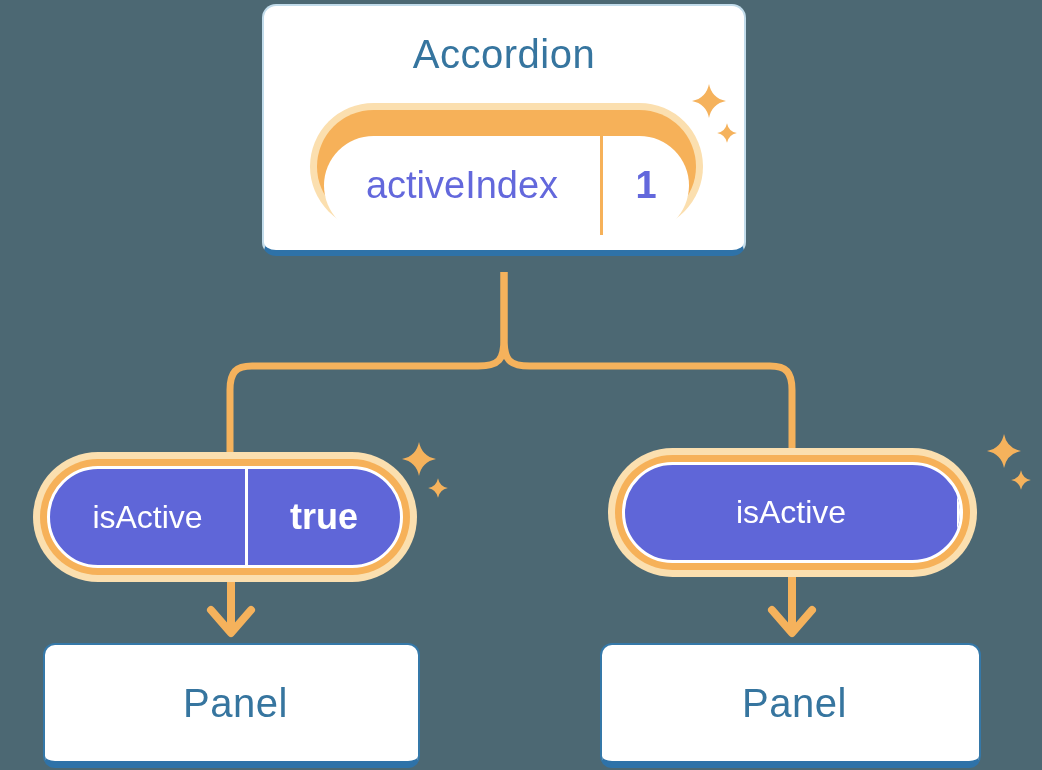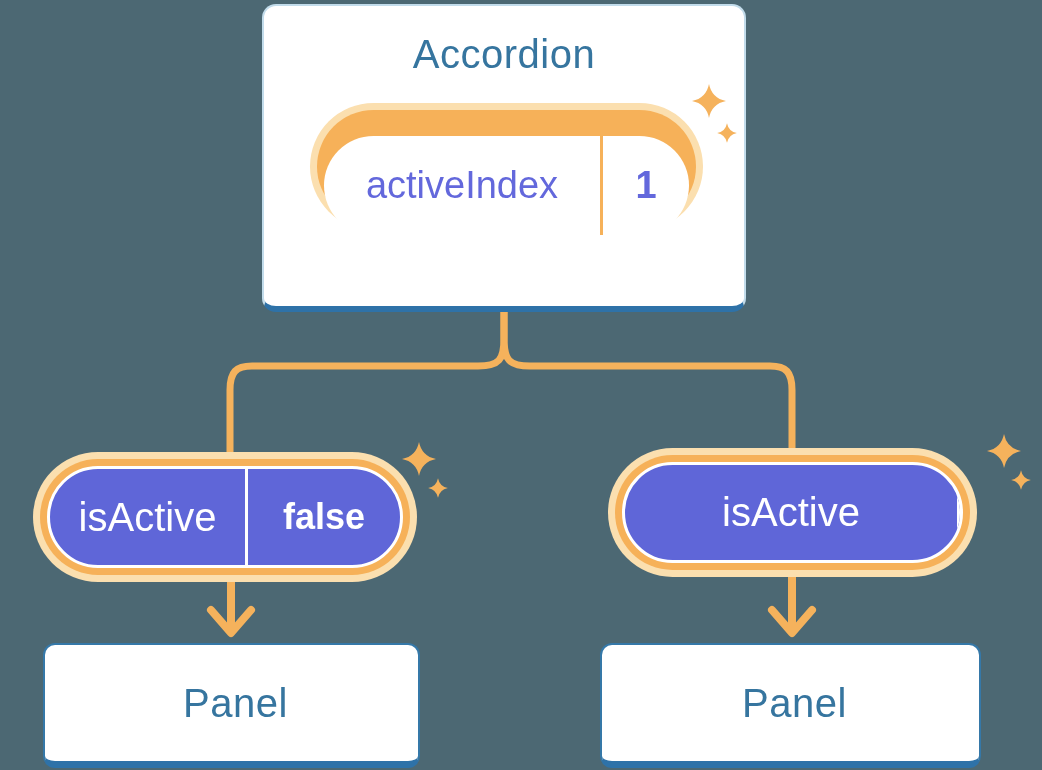--- a/index.html
+++ b/index.html
@@ -10,38 +10,38 @@
   *{box-sizing:border-box;margin:0;padding:0;}
   html,body{width:1042px;height:770px;}
   body{font-family:"Liberation Sans",sans-serif;}
   .stage{position:relative;width:1042px;height:770px;background:var(--bg);overflow:hidden;}
   .layer{position:absolute;left:0;top:0;width:1042px;height:770px;pointer-events:none;}
   .connector{stroke:var(--connector);stroke-width:7;fill:none;}
   .arrow{stroke:var(--connector);stroke-width:8;fill:none;stroke-linecap:round;stroke-linejoin:round;}
   .sparkle{fill:var(--connector);stroke:none;}
 
   .card{position:absolute;background:var(--card-bg);border-radius:14px;}
-  .accordion-card{left:262px;top:4px;width:484px;height:308px;
+  .accordion-card{left:262px;top:4px;width:484px;height:252px;
     border:2px solid var(--card-border);border-bottom:6px solid var(--card-border-bottom);}
   .card-title{text-align:center;margin-top:26px;font-size:40px;font-weight:500;
     color:var(--heading-text);letter-spacing:0.5px;}
 
   .pill{border-radius:999px;background:var(--orange-glow);padding:7px;position:absolute;}
   .pill-ring{background:var(--orange);border-radius:999px;height:100%;padding:7px;}
   .pill-core{border-radius:999px;height:100%;display:flex;align-items:stretch;overflow:hidden;}
   .state-core{background:var(--card-bg);margin-top:19px;}
   .prop-core{background:var(--purple);border:3px solid var(--white-text);}
   .pill-seg{display:flex;align-items:center;justify-content:center;}
   .pill-label{flex:1;}
   .state-pill-el{left:46px;top:97px;width:393px;height:127px;}
   .state-pill-el .pill-label{font-size:38px;color:var(--purple-text);}
   .state-pill-el .pill-value{width:86px;font-size:38px;font-weight:700;color:var(--purple-text);}
   .state-pill-el .pill-divider{width:3px;background:var(--orange);}
 
-  .prop-pill .pill-label{font-size:40px;color:var(--white-text);}
+  .prop-pill .pill-label{font-size:32px;color:var(--white-text);}
   .prop-pill .pill-value{font-size:36px;font-weight:700;color:var(--white-text);}
   .prop-pill .pill-divider{width:3px;background:var(--white-text);}
   .prop-pill-0{left:33px;top:452px;width:384px;height:130px;}
   .prop-pill-0 .pill-value{width:152px;}
   .prop-pill-1{left:608px;top:448px;width:369px;height:129px;}
   .prop-pill-1 .pill-value{width:128px;}
 
   .panel-card{width:377px;height:125px;top:643px;display:flex;align-items:center;justify-content:center;
     border:2px solid var(--panel-border);border-bottom:7px solid var(--card-border-bottom);border-radius:12px;padding-left:8px;}
   .panel-0{left:43px;}
@@ -71,21 +71,21 @@
         </div>
       </div>
     </div>
   </div>
 
   <div class="pill prop-pill prop-pill-0">
     <div class="pill-ring">
       <div class="pill-core prop-core">
         <div class="pill-seg pill-label">isActive</div>
         <div class="pill-divider"></div>
-        <div class="pill-seg pill-value">false</div>
+        <div class="pill-seg pill-value">true</div>
       </div>
     </div>
   </div>
 
   <div class="pill prop-pill prop-pill-1">
     <div class="pill-ring">
       <div class="pill-core prop-core">
         <div class="pill-seg pill-label">isActive</div>
         <div class="pill-divider"></div>
       </div>

